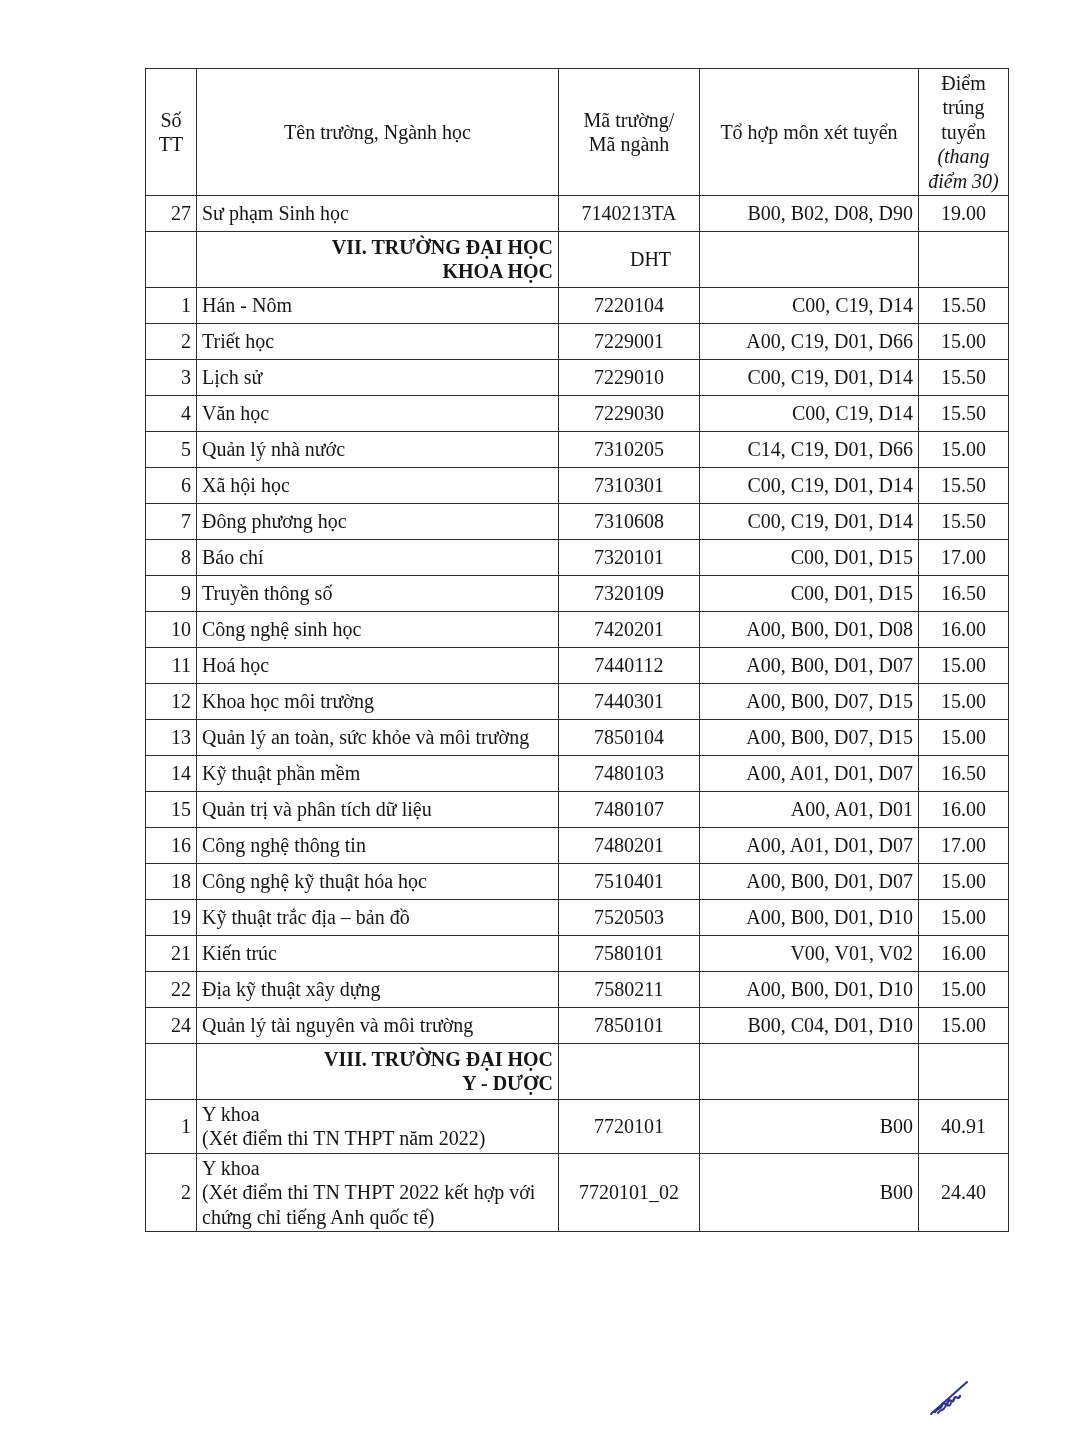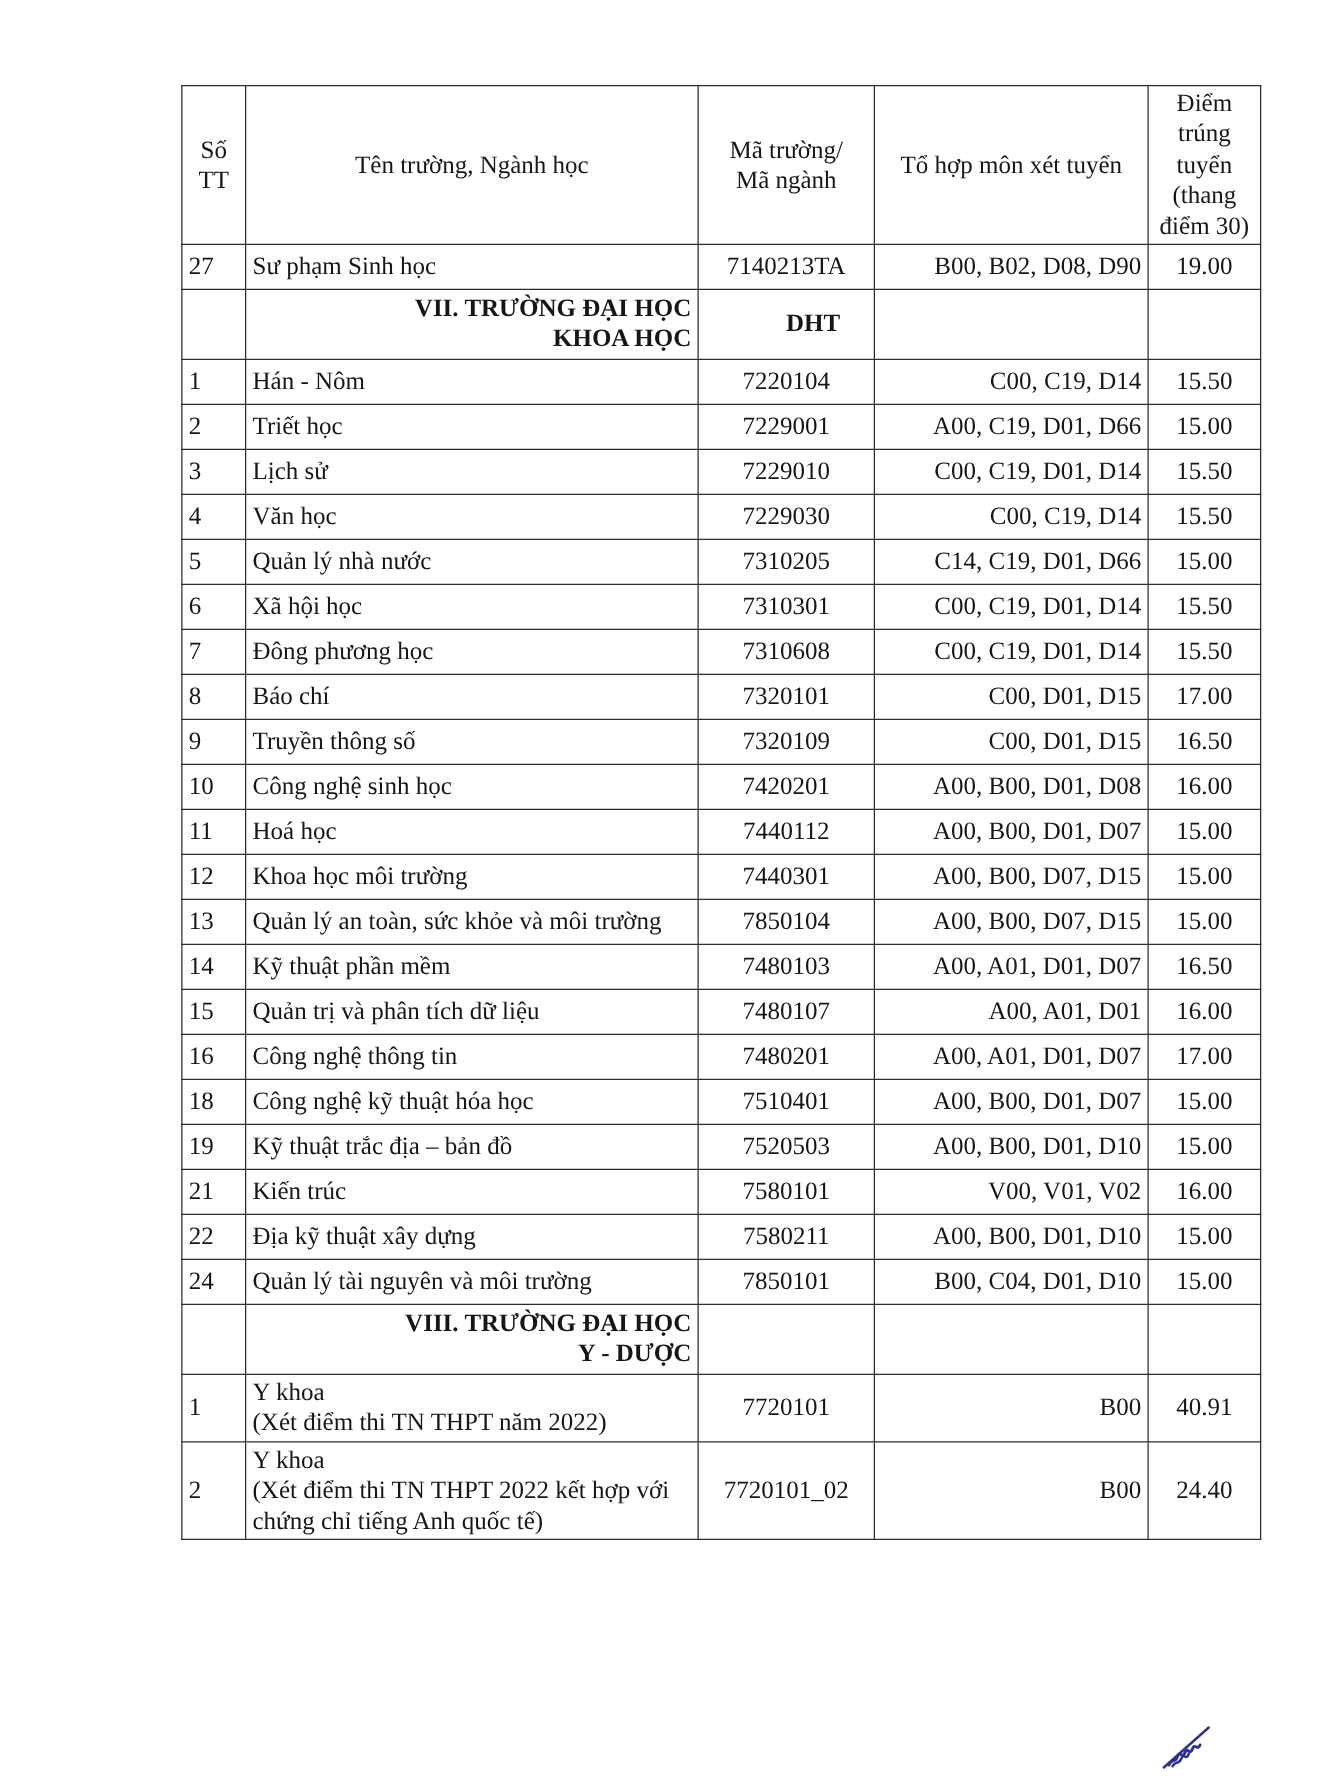--- a/index.html
+++ b/index.html
@@ -30,32 +30,33 @@
     overflow:hidden;
   }
   .adm thead tr{height:124px;}
   .adm th{
     text-align:center;
     white-space:pre-line;
     font-weight:normal;
   }
   .adm th .sub-italic{
     display:block;
+    font-style:italic;
   }
   tr.data{height:36px;}
   tr.section{height:56px;}
-  .c-stt{text-align:left;}
+  .c-stt{text-align:right;}
   .c-name{text-align:left;padding-left:9px;padding-right:6px;}
   .c-name .nm{font-weight:normal;}
   .c-name .note{font-weight:normal;}
   .c-code{text-align:center;}
   .c-subjects{text-align:right;}
   .c-score{text-align:center;}
   .section .c-name{text-align:right;font-weight:bold;padding-left:5px;}
-  .section .c-code{font-weight:bold;padding-left:48px;}
+  .section .c-code{font-weight:normal;padding-left:48px;}
   .signature{
     position:absolute;
     left:925px;
     top:1372px;
     width:56px;
     height:48px;
   }
 </style>
 </head>
 <body>

